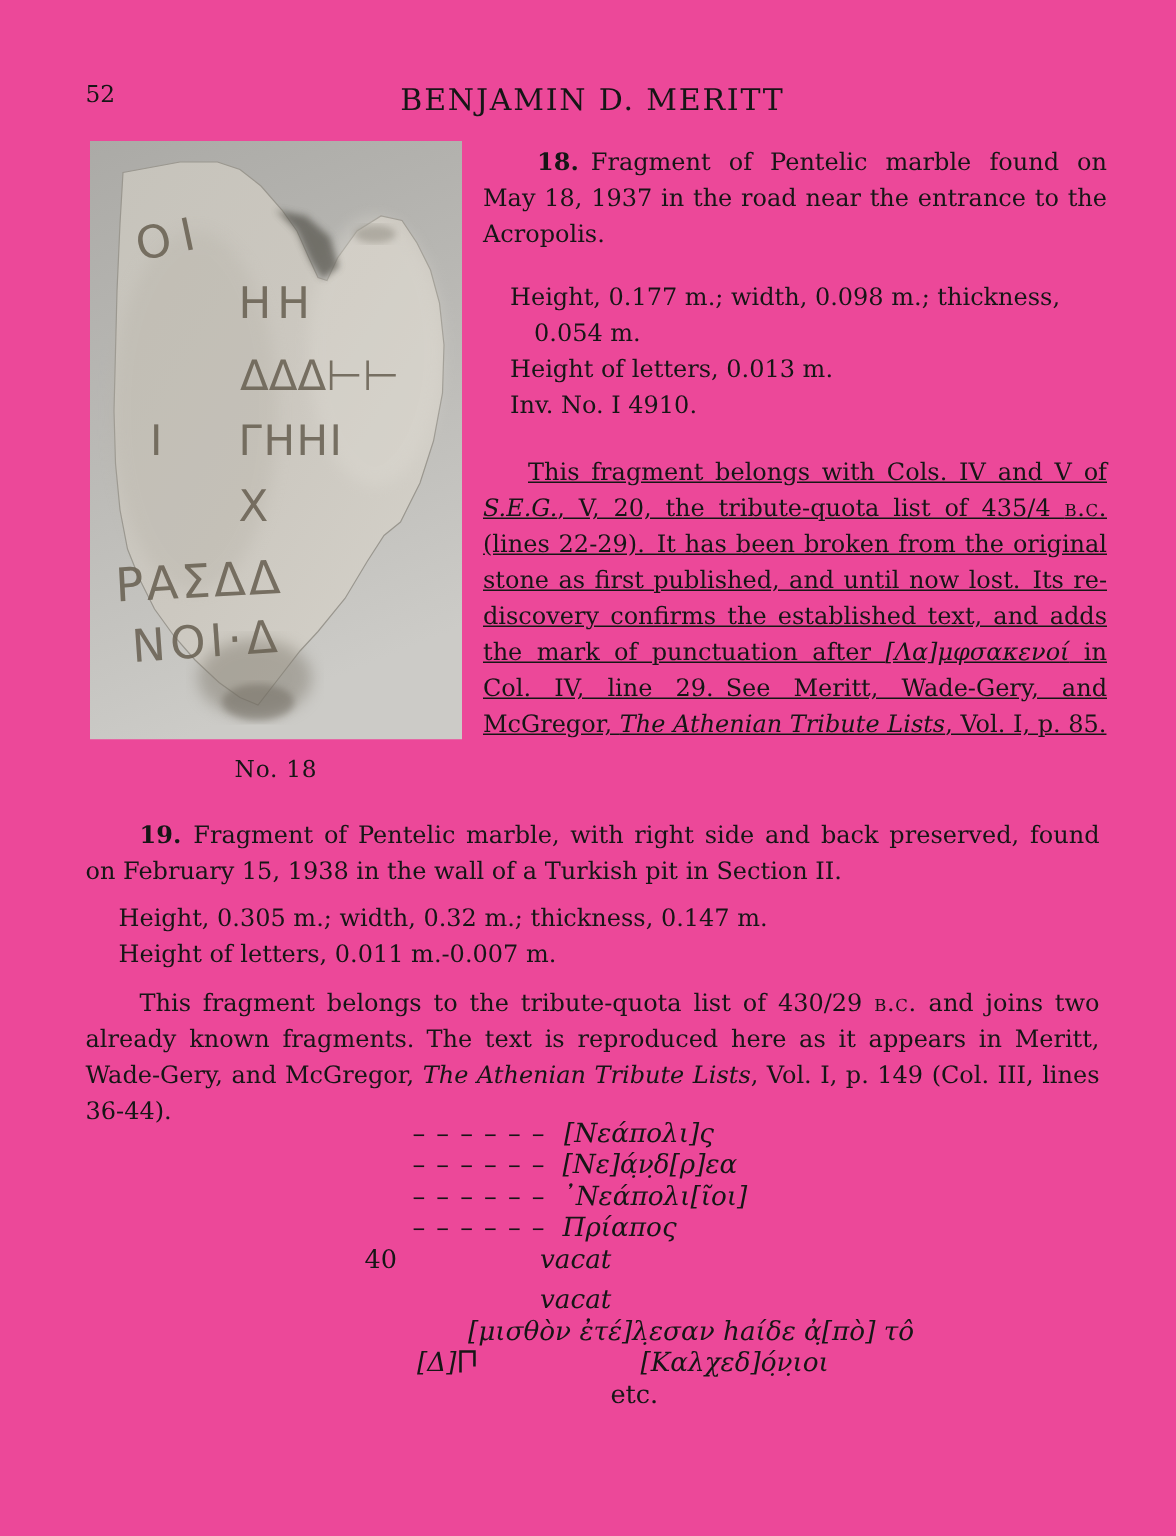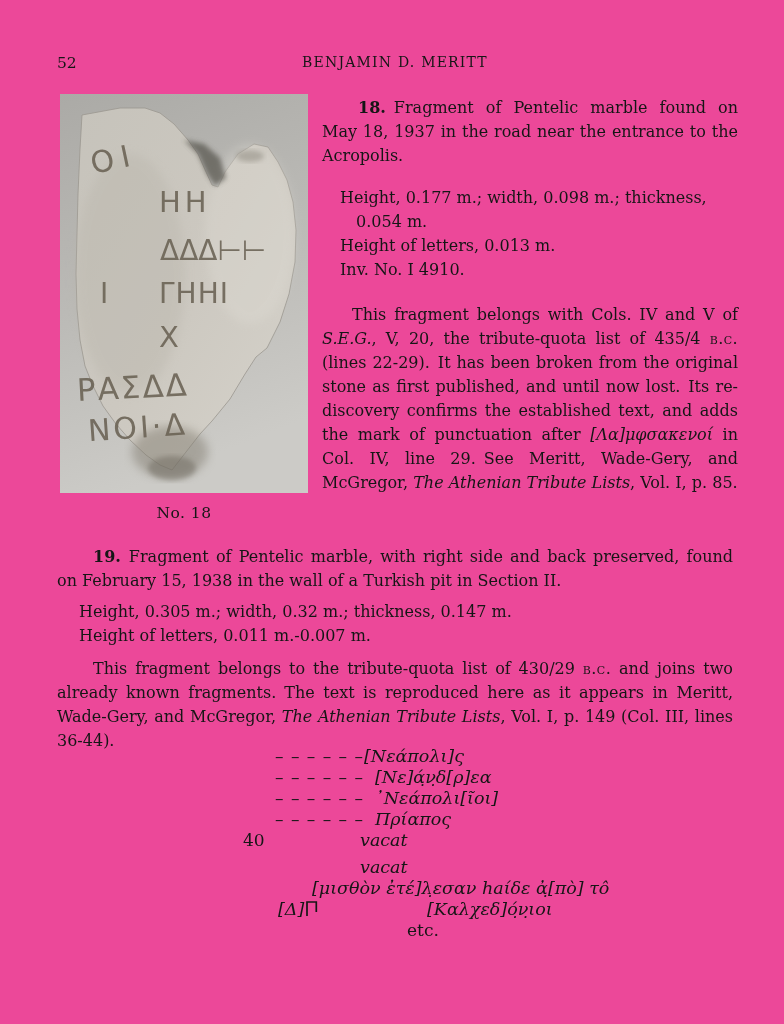--- a/index.html
+++ b/index.html
@@ -3,28 +3,28 @@
 <meta charset="utf-8">
 <style>
   html,body{margin:0;padding:0;background:#fdfdfc;}
   .page{
     position:relative;width:784px;height:1024px;background:#ec4899;
     font-family:"DejaVu Serif","Liberation Serif",serif;color:#161616;
     overflow:hidden;
   }
   .pageno{position:absolute;left:57px;top:54px;font-size:15.5px;}
   .running-title{position:absolute;left:57px;top:54px;width:676px;text-align:center;
-    font-size:14px;letter-spacing:1.2px;}
+    font-size:20px;letter-spacing:1.2px;}
   .figure-wrap{position:absolute;left:60px;top:94px;width:248px;}
   .figure-wrap svg{display:block;}
   .photo-caption{width:248px;text-align:center;font-size:15.5px;margin-top:11px;letter-spacing:.5px;}
   .col-right{position:absolute;left:322px;top:96px;width:416px;font-size:16px;line-height:24px;}
   .para{text-align:justify;margin:0;}
   .ind36{text-indent:36px;}
-  .ind30{text-indent:30px;}
+  .ind30{text-indent:30px;text-decoration:underline;}
   .meas-block{margin-top:18px;}
   .meas-block-19{margin:7px 0 0 22px;}
   .meas{margin:0;padding-left:34px;text-indent:-16px;line-height:24px;}
   .meas19{margin:0;line-height:24px;}
   .gap21{margin-top:21px;}
   .gap9{margin-top:9px;}
   .sec-19{position:absolute;left:57px;top:545px;width:676px;font-size:16px;line-height:24px;}
   .greek-block{position:absolute;left:240px;top:746px;width:460px;font-size:17px;}
   .grow{position:relative;height:21px;line-height:21px;white-space:nowrap;}
   .grow .abs{position:absolute;top:0;}
@@ -108,21 +108,21 @@
     <div class="meas-block-19">
       <p class="meas19">Height, 0.305 m.; width, 0.32 m.; thickness, 0.147 m.</p>
       <p class="meas19">Height of letters, 0.011 m.-0.007 m.</p>
     </div>
     <p class="para ind36 gap9"><span>This fragment belongs to the tribute-quota list of 430/29 </span><span class="sc">B.C.</span><span> and joins two already known fragments. The text is reproduced here as it appears in Meritt, Wade-Gery, and McGregor, </span><span class="it">The Athenian Tribute Lists</span><span>, Vol. I, p. 149 (Col. III, lines 36-44).</span></p>
   </section>
 
   <section class="greek-block">
     <div class="grow">
       <span class="abs dashes" style="left:35px">– – – – – –</span>
-      <span class="abs gname" style="left:124px">[Νεάπολι]ς</span>
+      <span class="abs gname" style="left:136px">[Νεάπολι]ς</span>
     </div>
     <div class="grow">
       <span class="abs dashes" style="left:35px">– – – – – –</span>
       <span class="abs gname" style="left:135px">[Νε]ά̣ν̣δ[ρ]εα</span>
     </div>
     <div class="grow">
       <span class="abs dashes" style="left:35px">– – – – – –</span>
       <span class="abs gname" style="left:135px">᾿Νεάπολι[ῖοι]</span>
     </div>
     <div class="grow">

